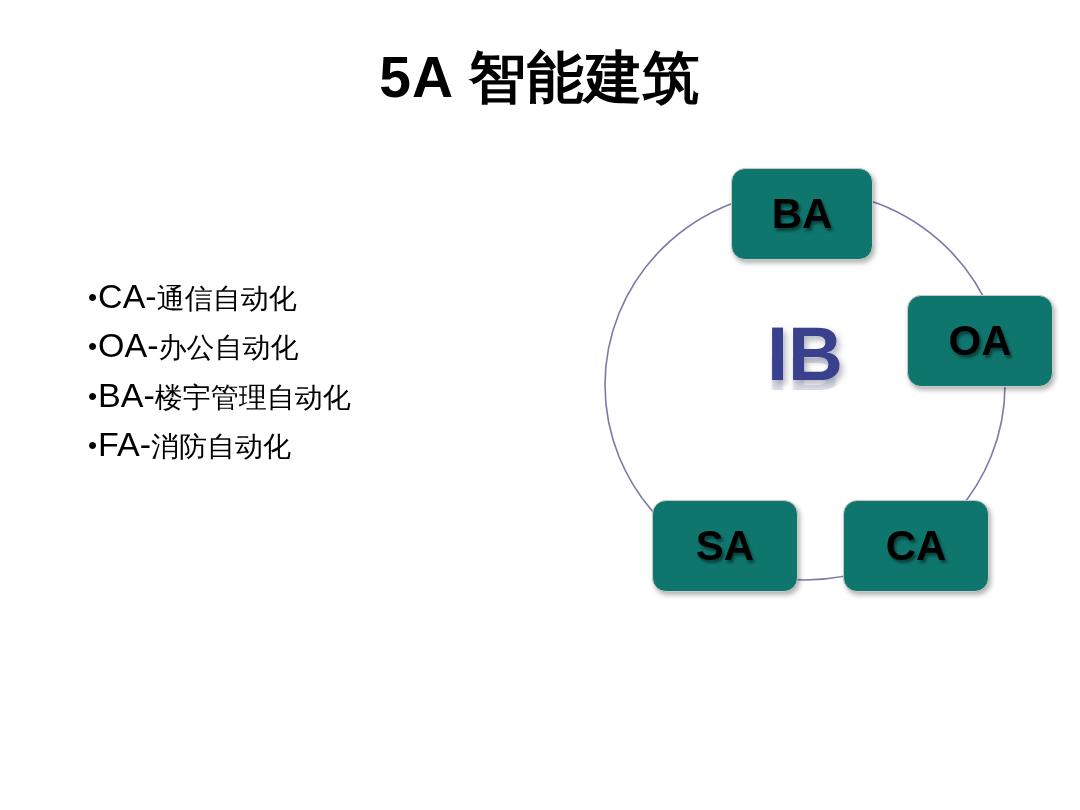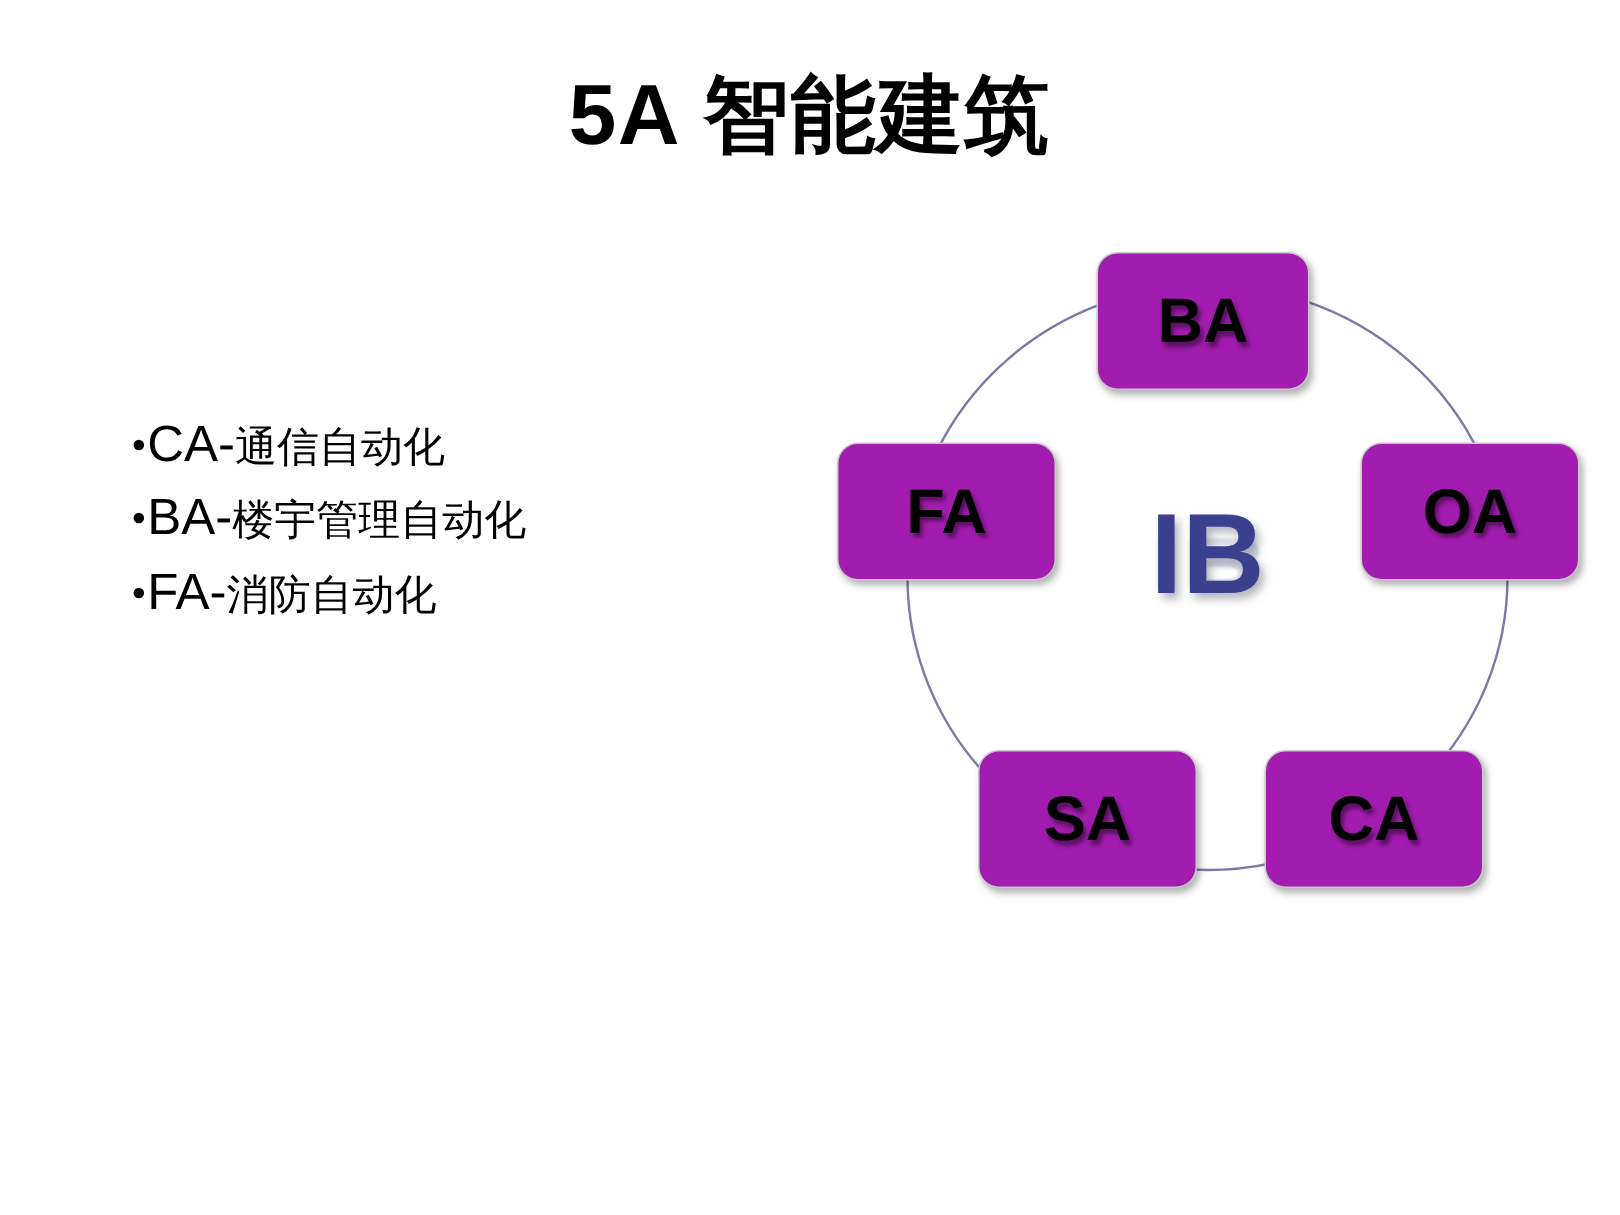--- a/index.html
+++ b/index.html
@@ -70,21 +70,21 @@
     height: 480px;
   }
   .ring-svg {
     position: absolute;
     left: 0;
     top: 0;
   }
 
   .node {
     position: absolute;
-    background: #a21caf;
+    background: #0f766e;
     border: 1px solid #c9c9c9;
     border-radius: 14px;
     box-shadow: 2px 3px 5px rgba(0,0,0,0.30);
     display: flex;
     align-items: center;
     justify-content: center;
     font-family: "Liberation Sans", sans-serif;
     font-weight: bold;
     font-size: 42px;
     color: #000000;
@@ -93,21 +93,21 @@
 
   .node-ba { left: 191px; top: 28px;  width: 140px; height: 90px; }
   .node-oa { left: 367px; top: 155px; width: 144px; height: 90px; }
   .node-fa { left: 18px;  top: 155px; width: 144px; height: 90px; }
   .node-sa { left: 86px;  top: 360px; width: 144px; height: 90px; margin-left: 26px; }
   .node-ca { left: 303px; top: 360px; width: 144px; height: 90px; }
 
   .center-label {
     position: absolute;
     left: 180px;
-    top: 192px;
+    top: 176px;
     width: 170px;
     text-align: center;
     font-family: "Liberation Sans", sans-serif;
     font-weight: bold;
     font-size: 76px;
     color: #39418f;
     text-shadow: 3px 4px 6px rgba(120,120,140,0.55);
     line-height: 1;
   }
   .center-reflection {
@@ -129,20 +129,23 @@
 </head>
 <body>
 
 <div class="slide-title">5A 智能建筑</div>
 
 <div class="bullet-list">
   <div class="bullet-item">
     <span class="dot">•</span><span class="code">CA-</span><span class="cn">通信自动化</span>
   </div>
   <div class="bullet-item">
+    <span class="dot">•</span><span class="code">OA-</span><span class="cn">办公自动化</span>
+  </div>
+  <div class="bullet-item">
     <span class="dot">•</span><span class="code">BA-</span><span class="cn">楼宇管理自动化</span>
   </div>
   <div class="bullet-item">
     <span class="dot">•</span><span class="code">FA-</span><span class="cn">消防自动化</span>
   </div>
 </div>
 
 <div class="diagram">
 
   <svg class="ring-svg" width="540" height="480" viewBox="0 0 540 480">
@@ -157,17 +160,14 @@
   </div>
   <div class="node node-oa">
     <span>OA</span>
   </div>
   <div class="node node-ca">
     <span>CA</span>
   </div>
   <div class="node node-sa">
     <span>SA</span>
   </div>
-  <div class="node node-fa">
-    <span>FA</span>
-  </div>
 
 </div>
 
 </body></html>

